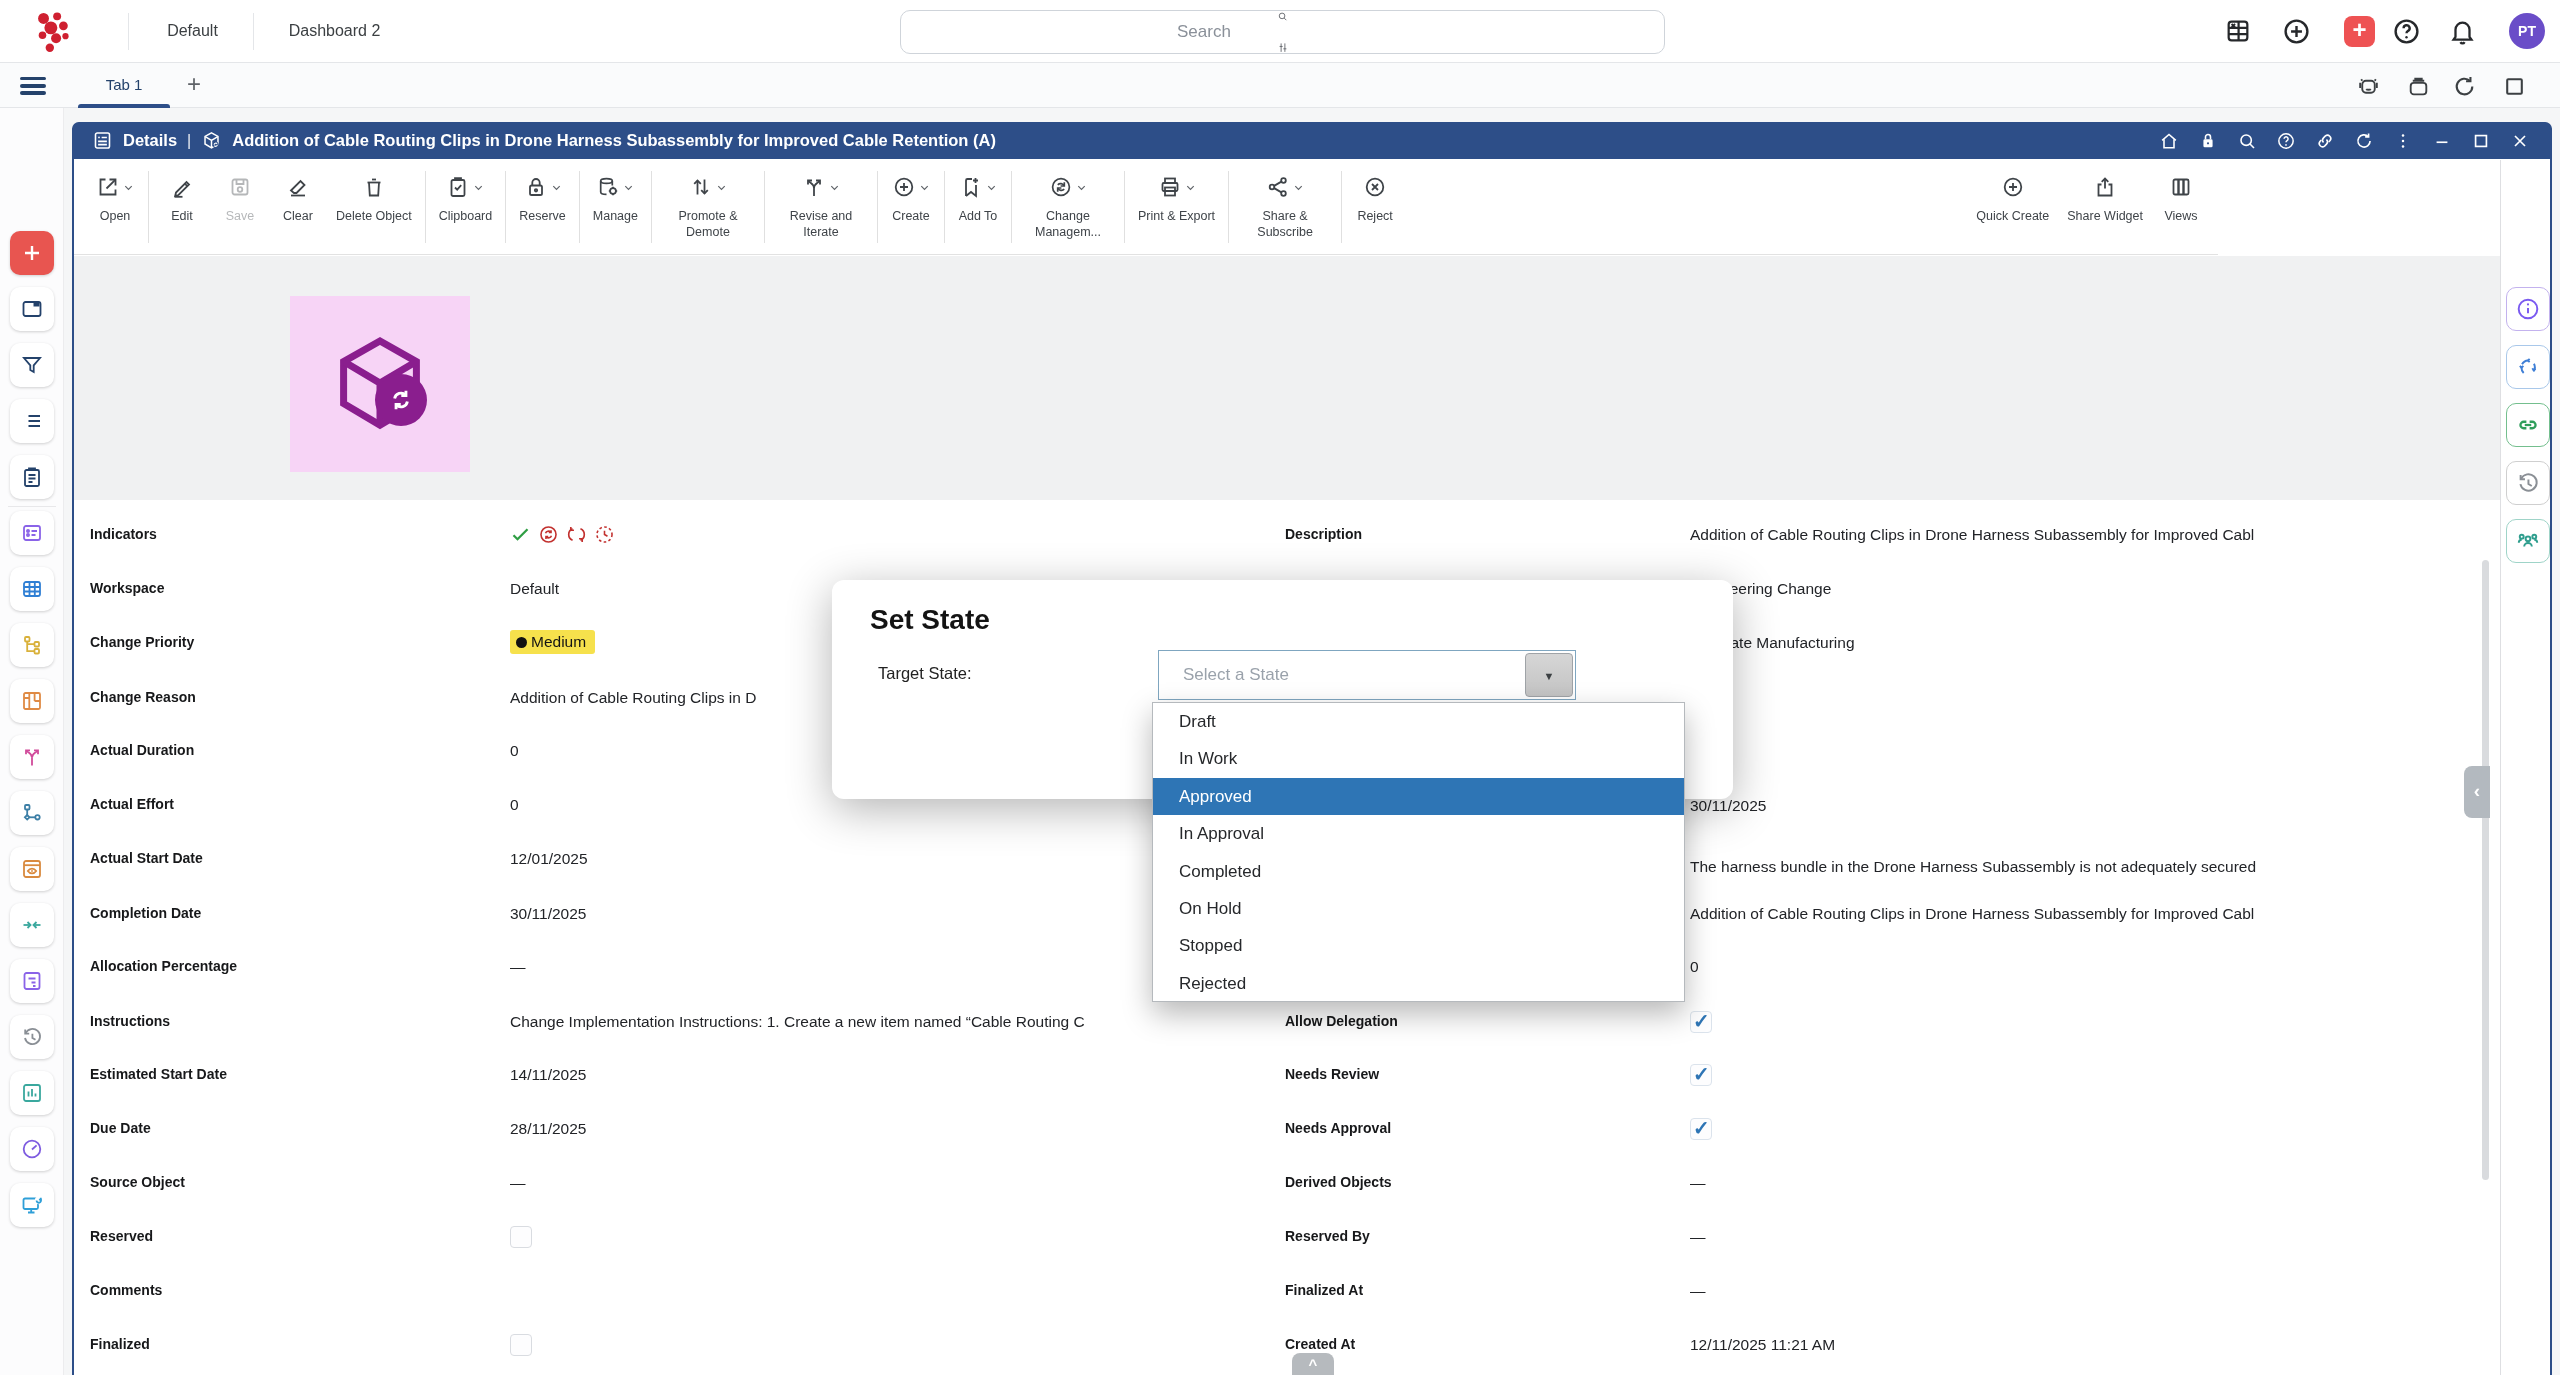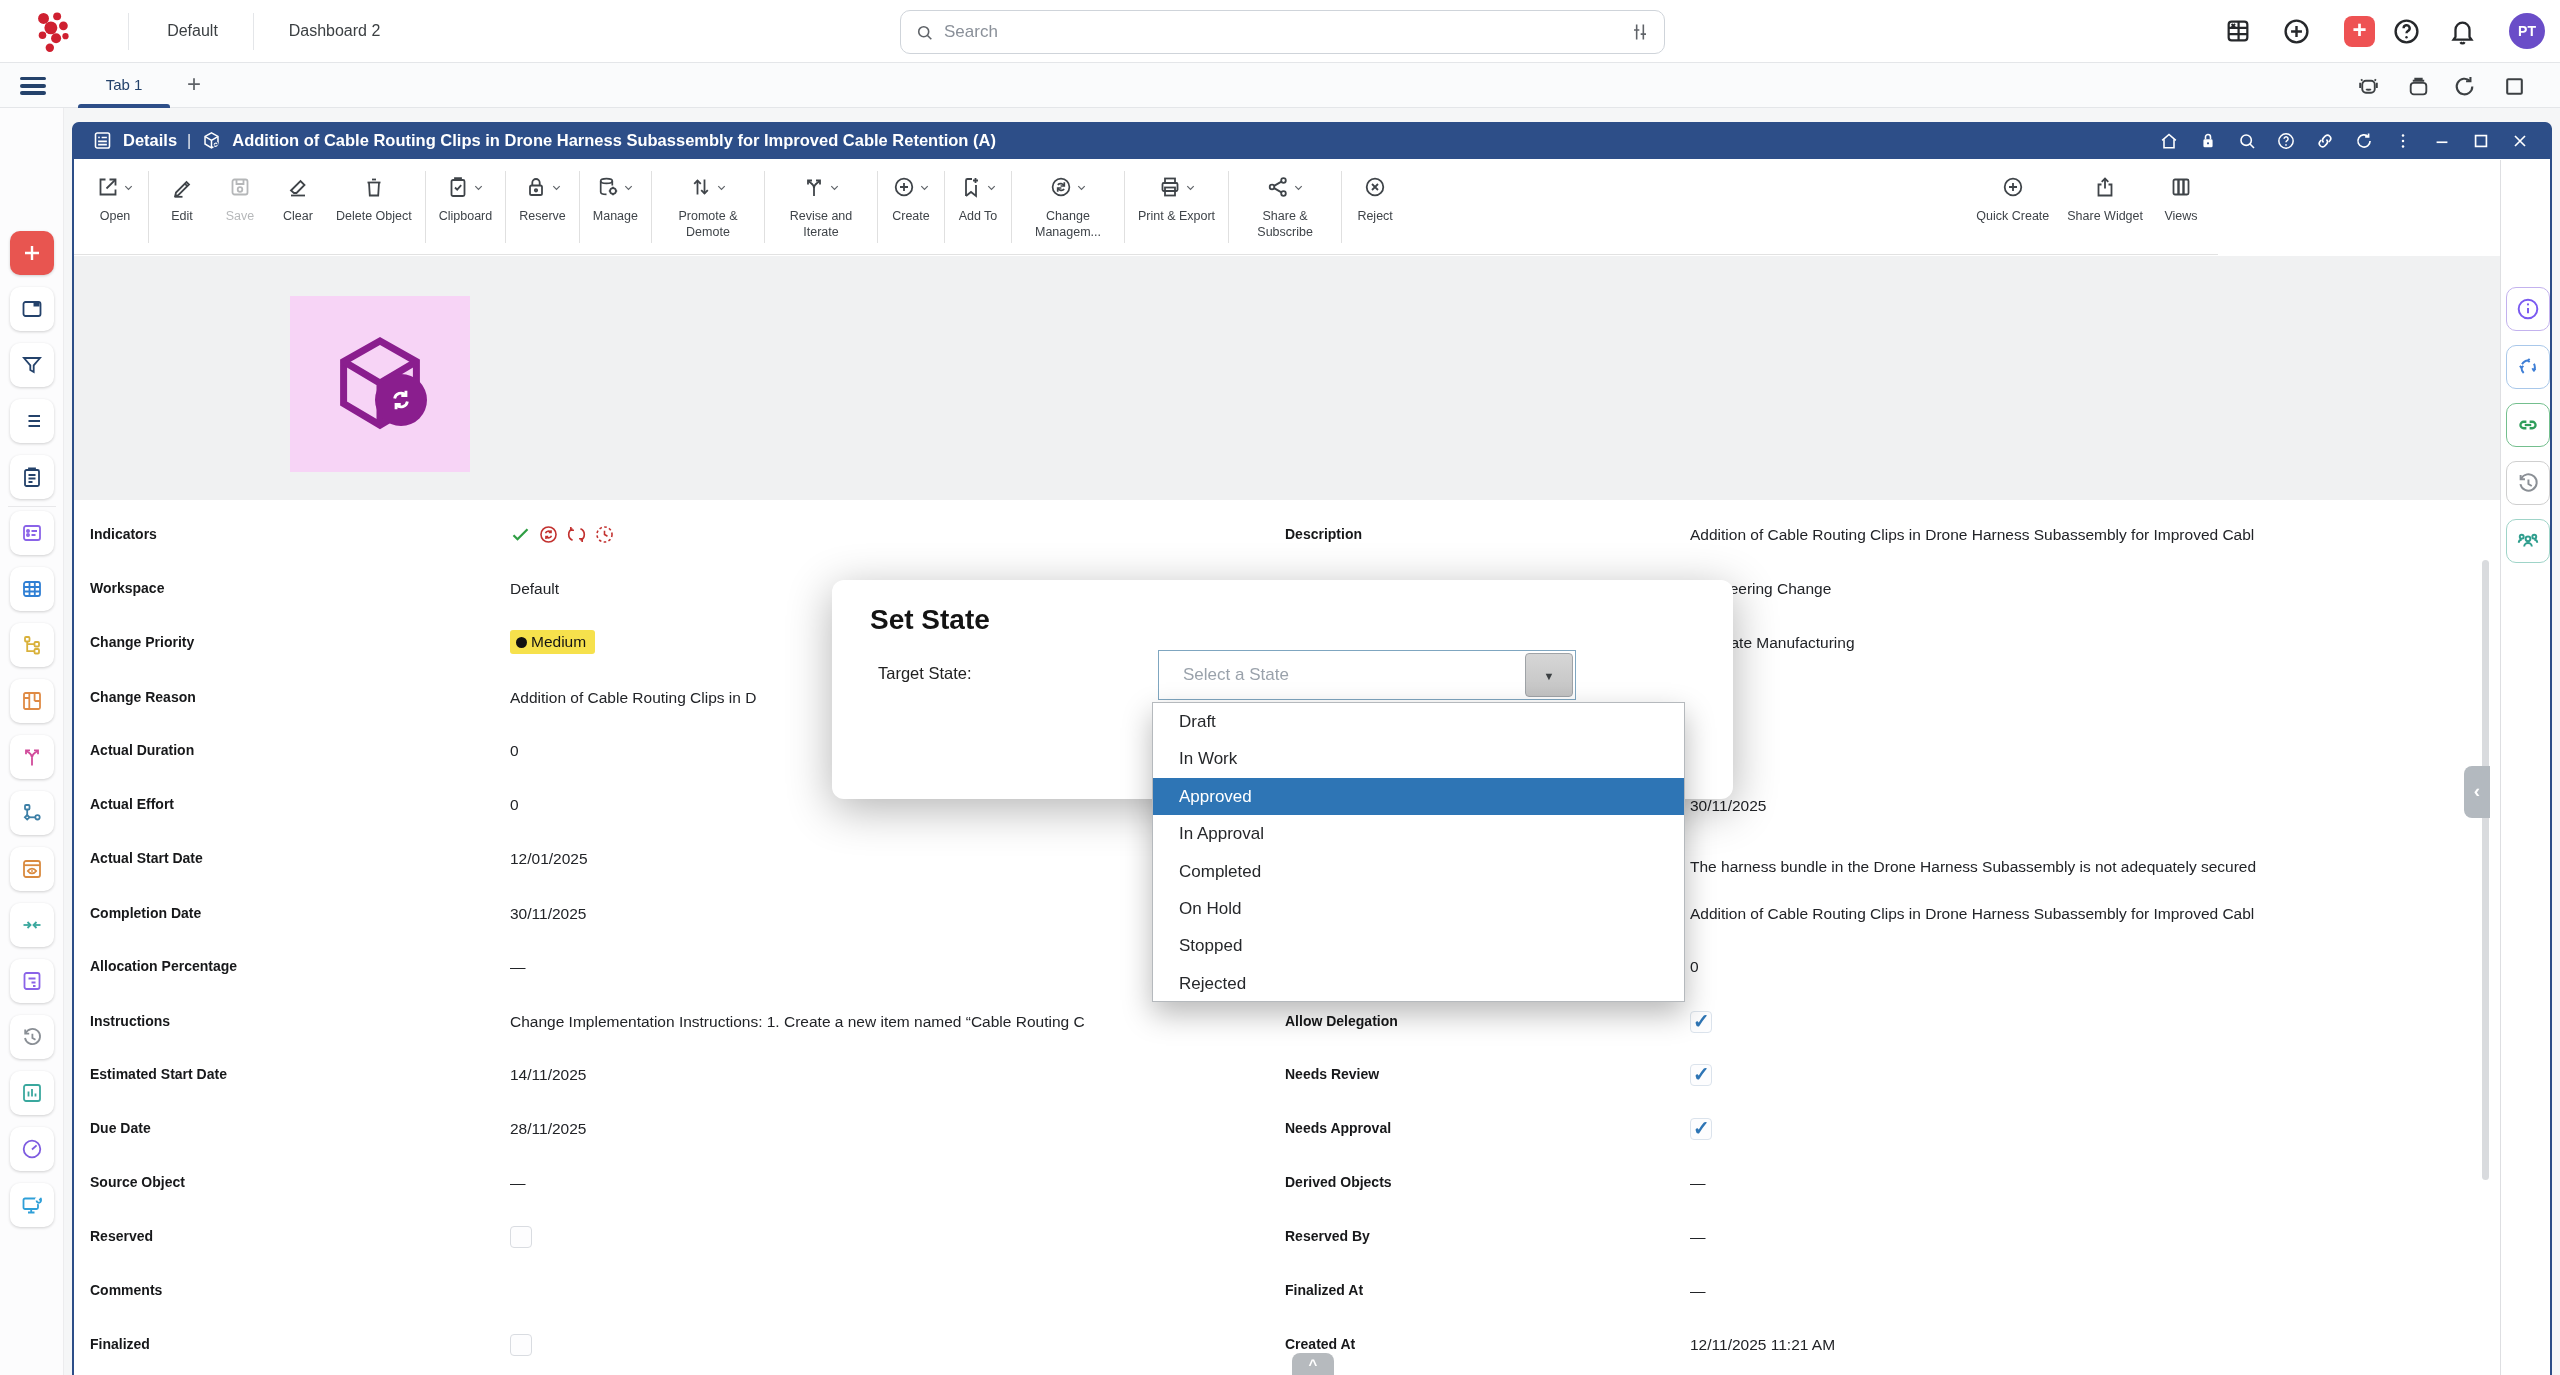--- a/index.html
+++ b/index.html
@@ -5,21 +5,21 @@
   * { margin:0; padding:0; box-sizing:border-box; }
   html,body { width:2560px; height:1375px; }
   body { position:relative; background:#f5f6f7; font-family:"Liberation Sans",sans-serif; overflow:hidden; color:#202124; }
   svg { display:block; }
   .abs { position:absolute; }
 
   
   #topbar { position:absolute; left:0; top:0; width:2560px; height:63px; background:#fff; border-bottom:1px solid #e4e6e9; z-index:30; }
   .top-sep { position:absolute; top:13px; width:1px; height:37px; background:#e4e6e9; }
   .top-nav { position:absolute; top:0; height:62px; line-height:62px; font-size:16px; color:#3c4043; text-align:center; cursor:default; }
-  #searchbox { position:absolute; left:900px; top:10px; width:765px; height:44px; border:1.5px solid #cfd4da; border-radius:10px; background:#fff; display:flex; align-items:center; padding:0 14px; }
+  #searchbox { position:absolute; left:900px; top:10px; width:765px; height:44px; border:1.5px solid #cfd4da; border-radius:10px; background:#fff; display:flex; align-items:center; padding:0 14px;flex-direction:column; }
   #searchbox input { flex:1; border:none; outline:none; font-size:17px; color:#3c4043; font-family:"Liberation Sans",sans-serif; background:transparent; margin-left:10px; }
   #searchbox input::placeholder { color:#8a9099; }
   .topicon { position:absolute; top:17px; }
   #quick-add-red { position:absolute; left:2344px; top:16px; width:31px; height:31px; background:#ee5253; border-radius:8px; color:#fff; font-size:24px; line-height:28px; text-align:center; font-weight:bold; }
   #avatar { position:absolute; left:2509px; top:13px; width:36px; height:36px; border-radius:50%; background:#6a4dc8; color:#fff; font-size:14px; font-weight:bold; text-align:center; line-height:36px; }
 
   
   #tabstrip { position:absolute; left:0; top:63px; width:2560px; height:45px; background:#fafbfc; border-bottom:1px solid #e4e6e9; z-index:29; }
   #burger { position:absolute; left:20px; top:14px; width:26px; height:18px; }
   #burger div { height:3.4px; background:#24426b; border-radius:2px; margin-bottom:3.8px; }

